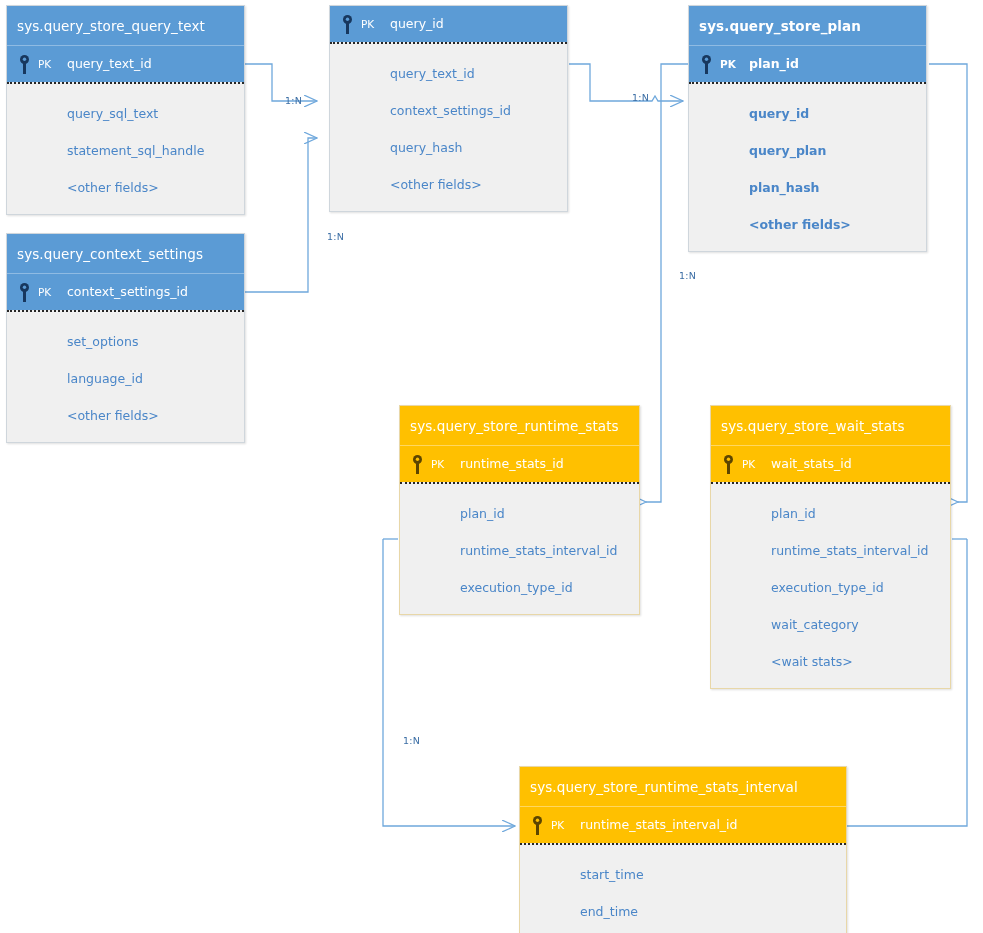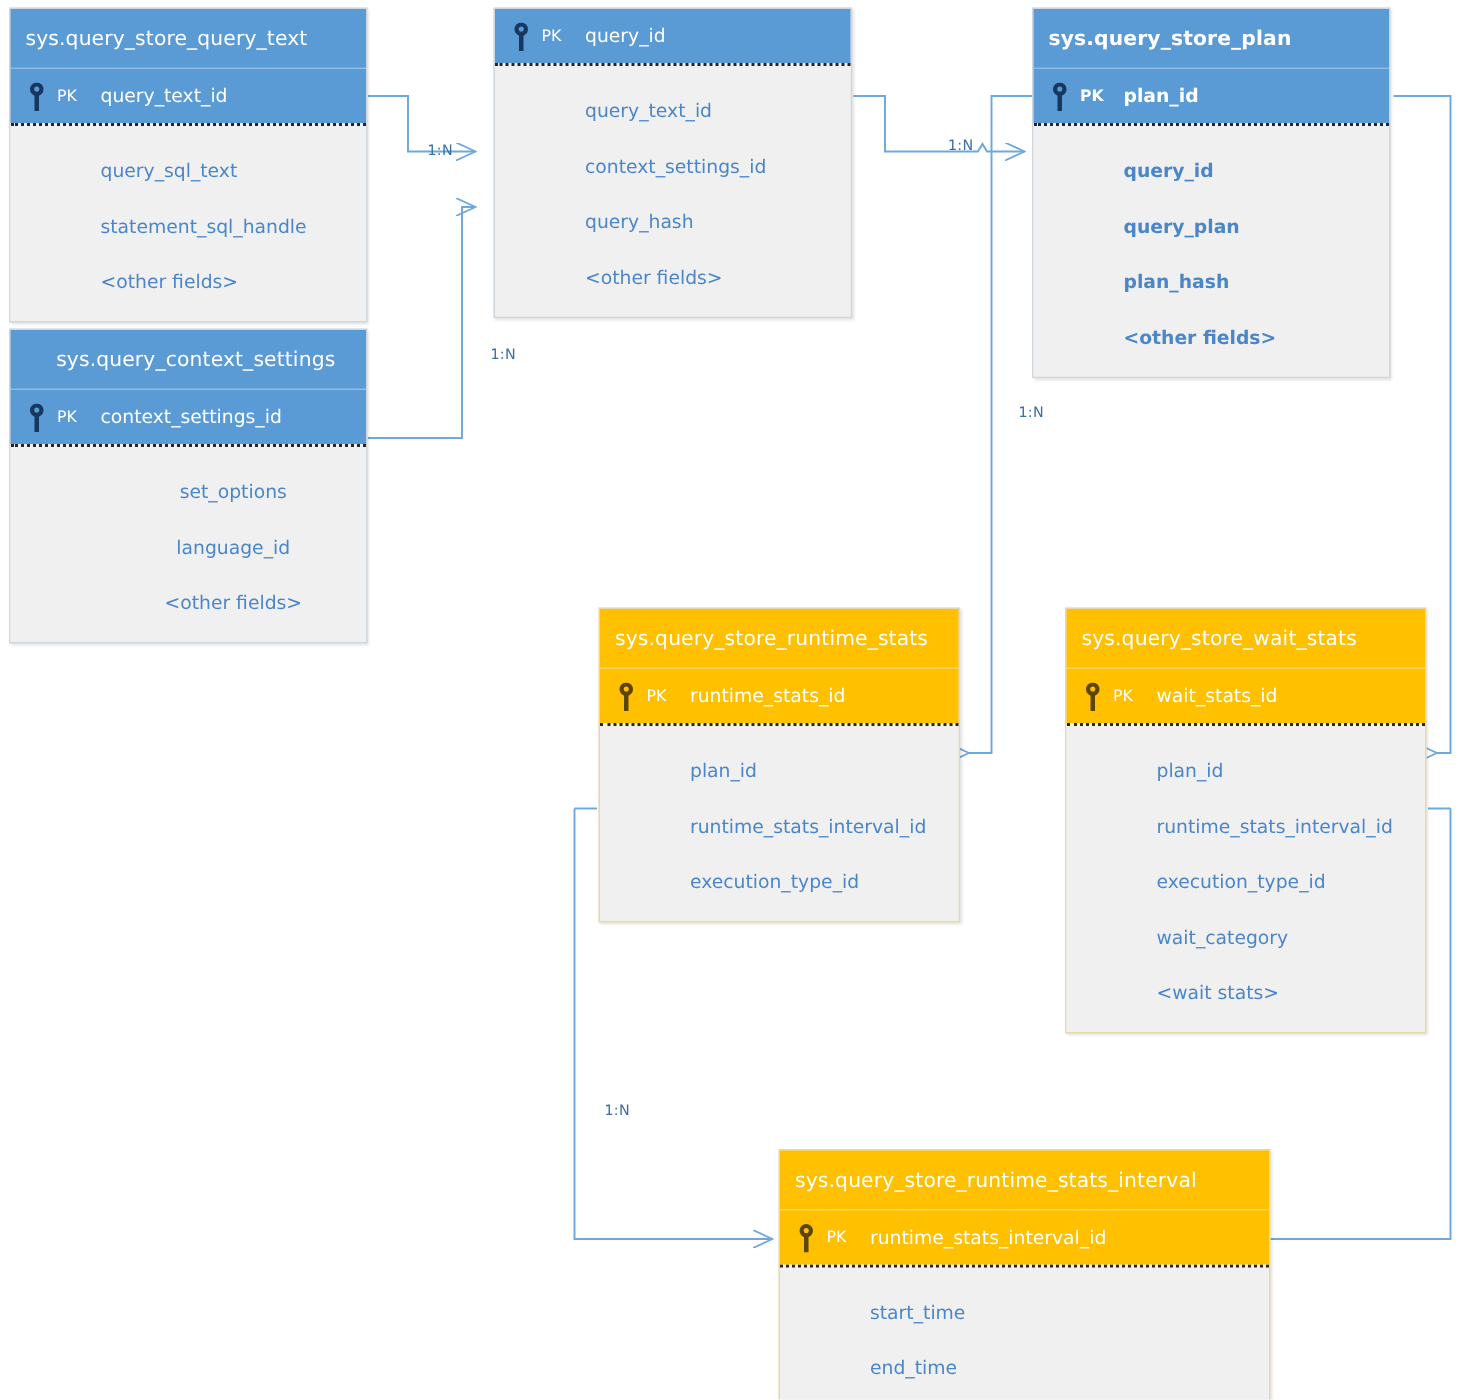--- a/index.html
+++ b/index.html
@@ -143,21 +143,21 @@
       <span class="pklabel">PK</span>
       <span class="fieldname">query_text_id</span>
     </div>
     <div class="tbl-body">
       <div class="field">query_sql_text</div>
       <div class="field">statement_sql_handle</div>
       <div class="field">&lt;other fields&gt;</div>
     </div>
   </div>
 
-  <div class="table blue" style="left:6px;top:219px;width:239px;text-align:center;">
+  <div class="table blue" style="left:6px;top:233px;width:239px;">
     <div class="tbl-title">sys.query_context_settings</div>
     <div class="tbl-pk">
       <svg class="key-icon" viewBox="0 0 11 19">
         <circle cx="5.5" cy="4.5" r="4.5" fill="#17375e"></circle>
           <circle cx="5.5" cy="4.3" r="1.7" fill="#5b9bd5"></circle>
         <rect x="4" y="7" width="3" height="12" fill="#17375e"></rect>
       </svg>
       <span class="pklabel">PK</span>
       <span class="fieldname">context_settings_id</span>
     </div>

